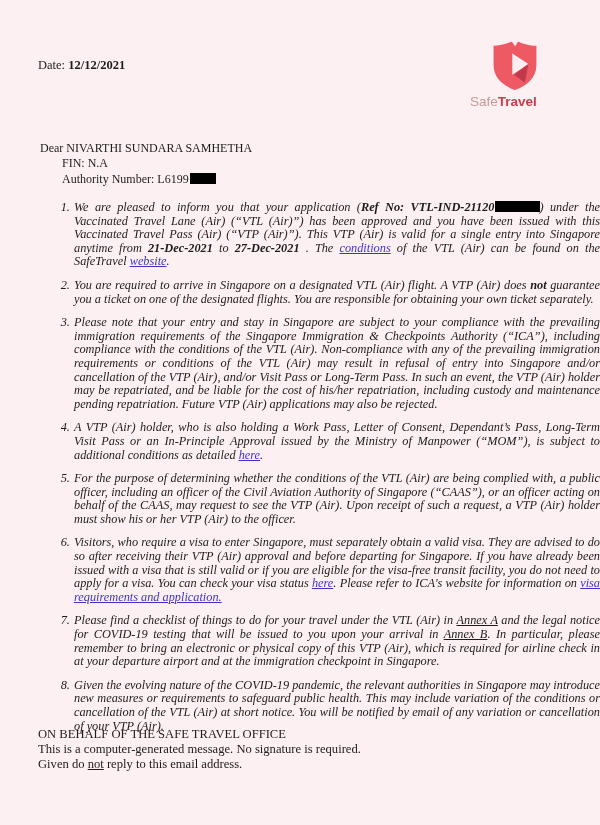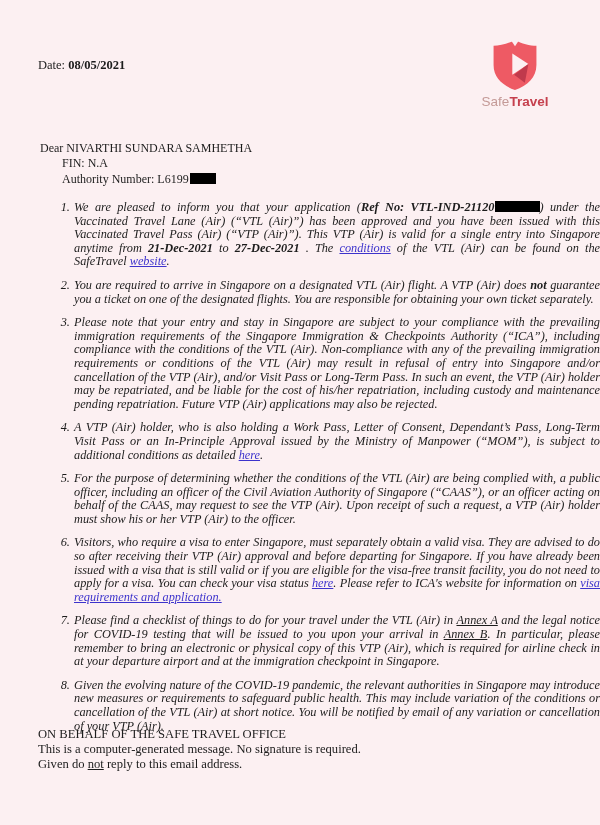--- a/index.html
+++ b/index.html
@@ -25,21 +25,20 @@
   }
   .redact{
     display:inline-block;height:12px;background:#000;
     vertical-align:-1px;margin-left:1px;
   }
   .redact-ref{width:46px;height:13px;}
   .redact-passport{width:26px;height:11px;}
 
   .logo{
     position:absolute;top:38px;right:40px;width:90px;
-    text-align:center;
   }
   .logo svg{display:block;margin:0 auto;}
   .logo-text{
     font-family:"Liberation Sans","DejaVu Sans",sans-serif;
     font-size:13.5px;margin-top:2px;white-space:nowrap;
   }
   .logo-safe{color:#c49a97;}
   .logo-travel{color:#c5404e;font-weight:bold;}
 
   .title{
@@ -77,21 +76,21 @@
     font-size:12.6px;line-height:14.8px;
   }
   .footer .italic{}
 </style>
 </head>
 <body>
 
 <div class="page">
 
   <div class="date-block">
-    <div><span>Date: </span><b>08/05/2021</b></div>
+    <div><span>Date: </span><b>12/12/2021</b></div>
   </div>
 
   <div class="logo">
     <svg width="50" height="54" viewBox="0 0 56 60">
       <path d="M28 2 C35 6 45 8.5 52 8.5 L52 30 C52 44 42 53 28 58 C14 53 4 44 4 30 L4 8.5 C11 8.5 21 6 28 2 Z" fill="#ee5a64"></path>
       <polygon points="22,0 28,9 34,0" fill="#fcf0f2"></polygon>
       <polygon points="25,17 25,41 43,29" fill="#fcf0f2"></polygon>
       <polygon points="27,41 43,29 39,50" fill="#c03a4c"></polygon>
     </svg>
     <div class="logo-text"><span class="logo-safe">Safe</span><span class="logo-travel">Travel</span></div>

